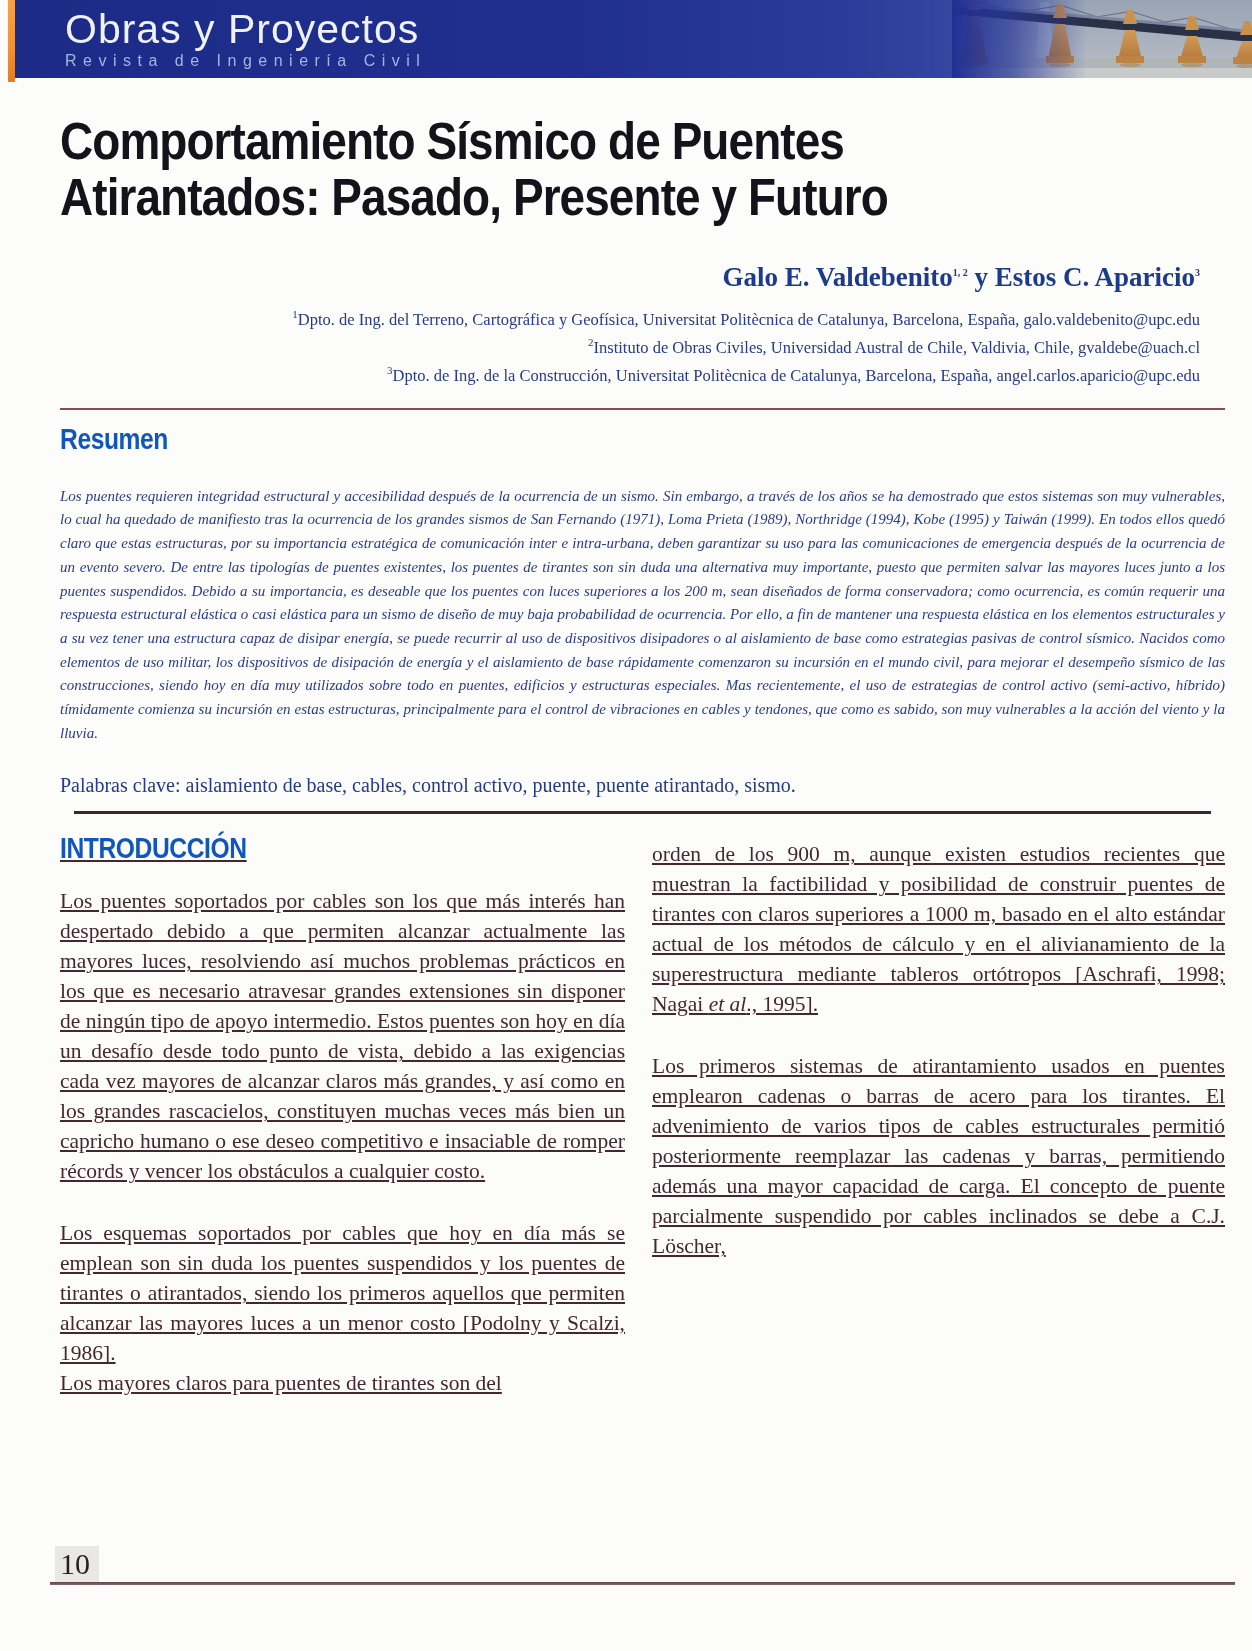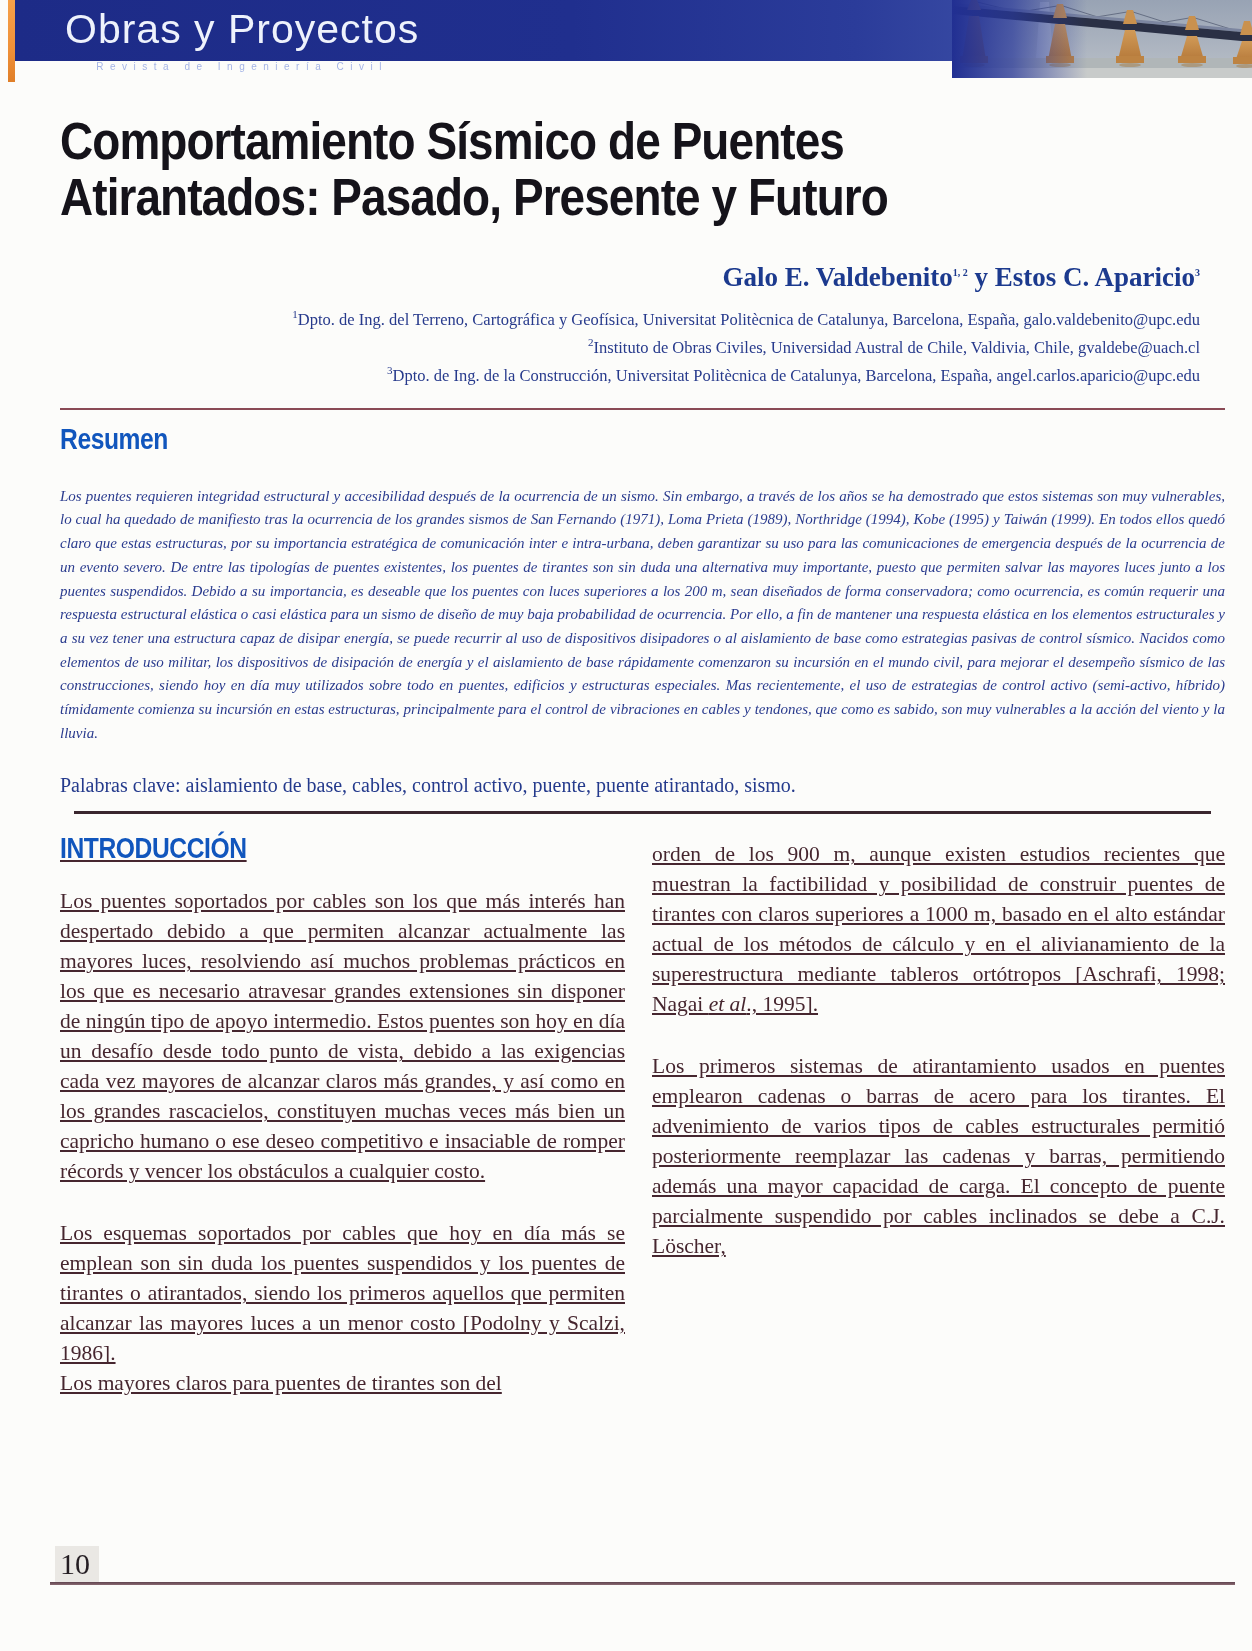--- a/index.html
+++ b/index.html
@@ -10,27 +10,27 @@
   }
   html,body{margin:0;padding:0;}
   body{
     width:1252px;height:1651px;position:relative;overflow:hidden;
     background:var(--page-bg);
     font-family:"Liberation Serif", serif;
   }
   
   .accent-stripe{position:absolute;left:8px;top:0;width:7px;height:82px;
     background:linear-gradient(180deg,#f6a14a,var(--accent-orange) 60%,#e07f28);}
-  .banner{position:absolute;left:15px;top:0;right:0;height:61px;
-    background:linear-gradient(90deg,#1d2b87 0%,var(--banner-blue) 45%,#2b3c9a 68%,var(--banner-blue-light) 80%,#5a6cb6 92%);text-align:center;}
+  .banner{position:absolute;left:15px;top:0;right:0;height:78px;
+    background:linear-gradient(90deg,#1d2b87 0%,var(--banner-blue) 45%,#2b3c9a 68%,var(--banner-blue-light) 80%,#5a6cb6 92%);}
   .banner-text{position:absolute;left:50px;top:8px;}
   .journal-name{font-family:"Liberation Sans",sans-serif;font-size:41px;line-height:43px;
     color:#eef2fc;font-weight:400;letter-spacing:1px;}
-  .journal-subtitle{font-family:"Liberation Sans",sans-serif;font-size:10px;color:#a4b4e6;
-    letter-spacing:6.5px;margin-top:10px;}
+  .journal-subtitle{font-family:"Liberation Sans",sans-serif;font-size:16px;color:#a4b4e6;
+    letter-spacing:6.5px;margin-top:1px;}
   .bridge-photo{position:absolute;right:0;top:0;width:300px;height:78px;display:block;}
   
   .content{position:absolute;left:60px;top:78px;width:1165px;}
   .title{margin:36px 0 0;font-family:"Liberation Sans",sans-serif;font-weight:700;
     color:var(--title-ink);font-size:51px;line-height:56px;letter-spacing:-1px;
     transform:scaleX(0.9);transform-origin:left top;white-space:nowrap;}
   .authors{margin-top:30px;text-align:right;padding-right:25px;
     font-size:27px;font-weight:700;color:#1c3a8e;line-height:34px;}
   .authors sup{font-size:10px;}
   .affiliations{margin-top:9px;text-align:right;padding-right:25px;

